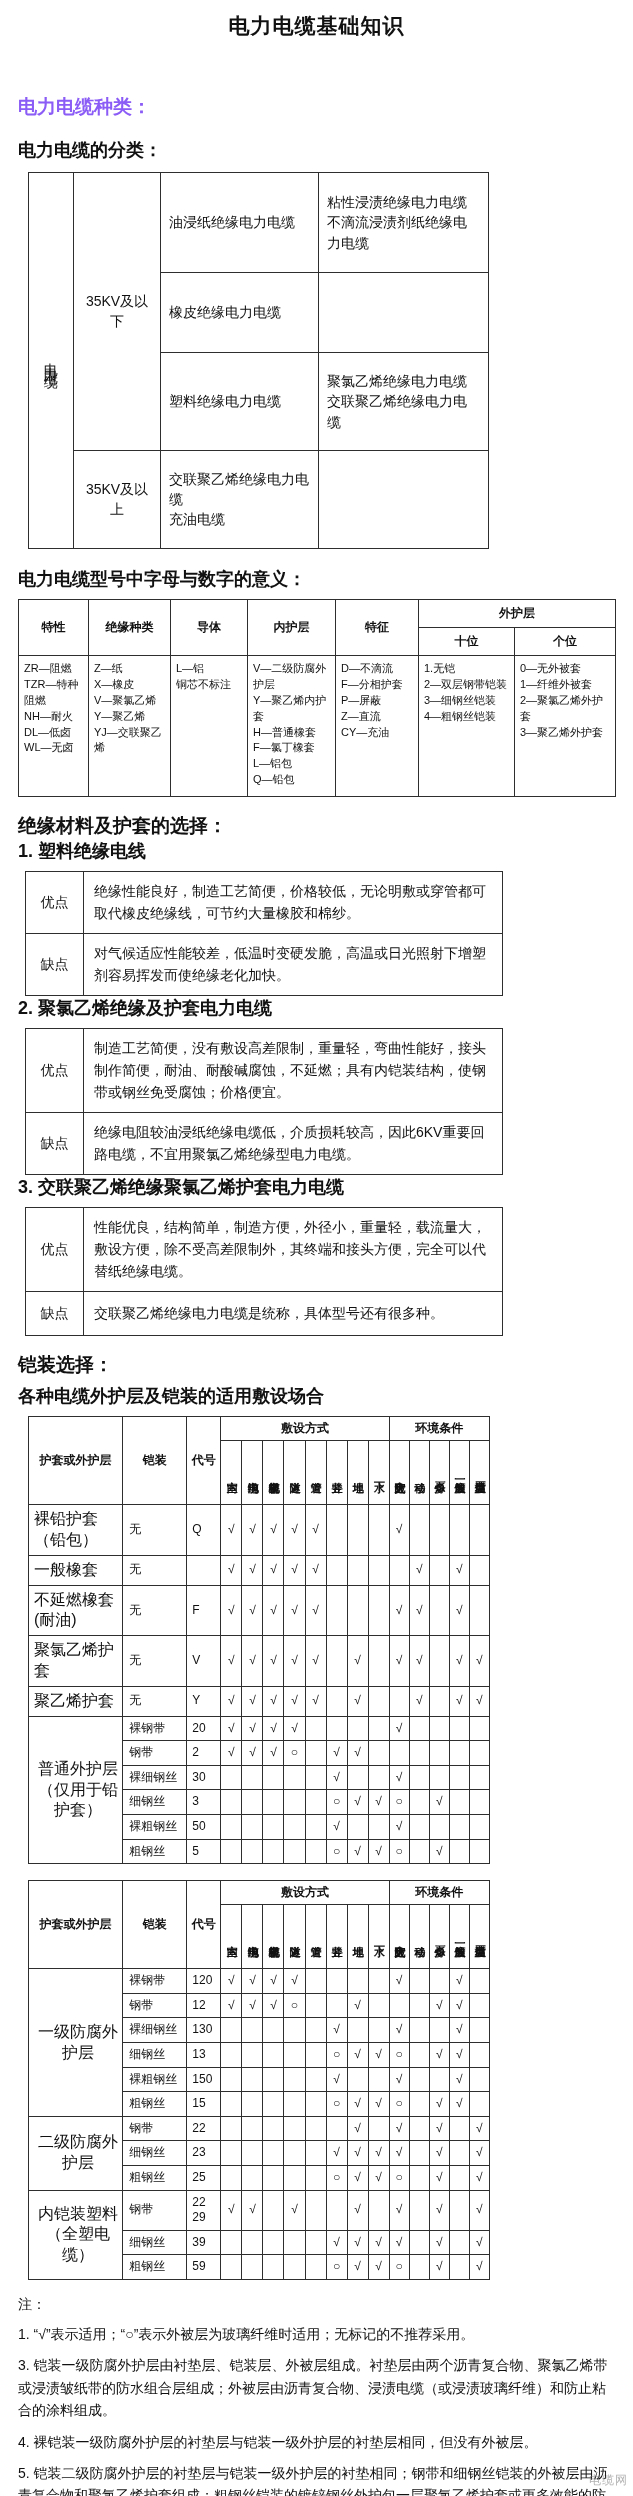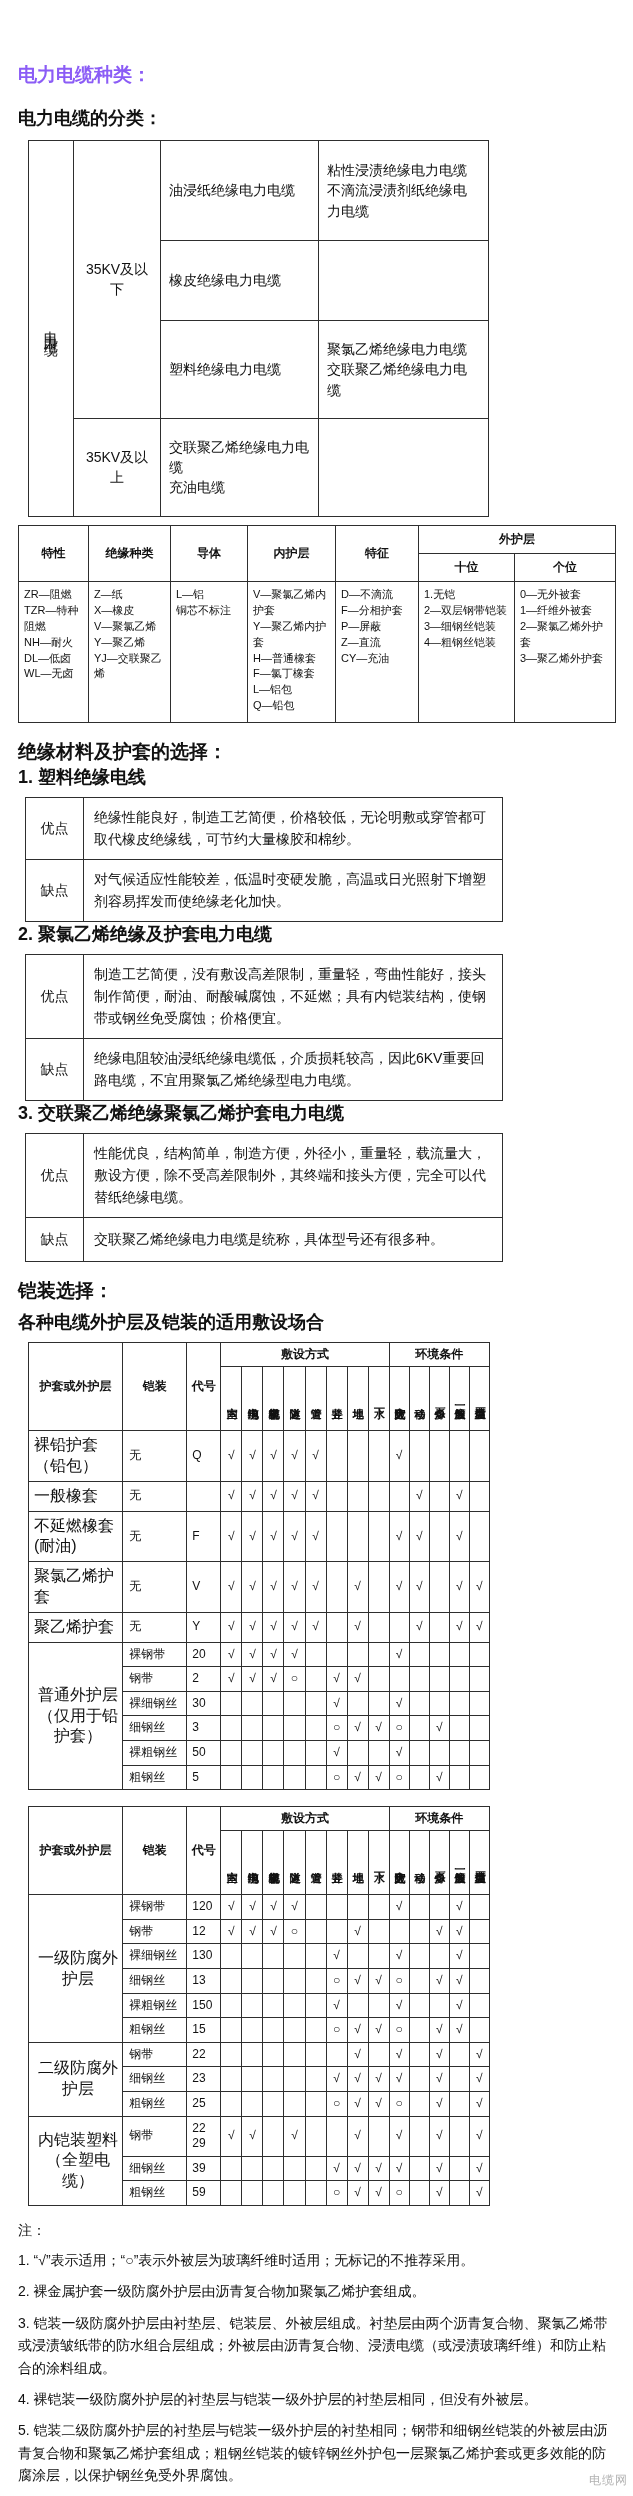--- a/index.html
+++ b/index.html
@@ -69,20 +69,21 @@
     position: absolute; right: 5px; bottom: 7px;
     color: #737373; opacity: 0.55; font-size: 12px; letter-spacing: 1px;
     filter: blur(0.4px);
   }
 </style>
 </head>
 <body>
 
 <div class="content">
 
+  <div class="doc-title">电力电缆基础知识</div>
 
   <div class="blue-heading">电力电缆种类：</div>
 
   <div class="sub-heading">电力电缆的分类：</div>
 
   <table class="t-class">
     <colgroup>
         <col style="width:45px">
         <col style="width:87px">
         <col style="width:158px">
@@ -107,20 +108,21 @@
     </tr>
     <tr class="r4">
       <td class="volt">35KV及以上</td>
       <td class="pre">交联聚乙烯绝缘电力电缆
 充油电缆</td>
       <td class="pre"></td>
     </tr>
   </tbody>
     </table>
 
+  <div class="sub-heading">电力电缆型号中字母与数字的意义：</div>
 
   <table class="t-model">
     <colgroup>
       <col style="width:70px">
         <col style="width:82px">
         <col style="width:77px">
         <col style="width:88px">
       <col style="width:83px">
         <col style="width:96px">
         <col style="width:101px">
@@ -144,21 +146,21 @@
 NH—耐火
 DL—低卤
 WL—无卤</td>
       <td class="pre">Z—纸
 X—橡皮
 V—聚氯乙烯
 Y—聚乙烯
 YJ—交联聚乙烯</td>
       <td class="pre">L—铝
 铜芯不标注</td>
-      <td class="pre">V—聚氯乙烯内护套
+      <td class="pre">V—二级防腐外护层
 Y—聚乙烯内护套
 H—普通橡套
 F—氯丁橡套
 L—铝包
 Q—铅包</td>
       <td class="pre">D—不滴流
 F—分相护套
 P—屏蔽
 Z—直流
 CY—充油</td>
@@ -693,21 +695,20 @@
           <td class="mark-cell"></td>
           <td class="mark-cell">√</td>
         </tr>
       </tbody>
   </table>
 
   <div class="notes">
     <div class="notes-label">注：</div>
     <div>
         <p class="note-line">1. “√”表示适用；“○”表示外被层为玻璃纤维时适用；无标记的不推荐采用。</p>
-        <p class="note-line">2. 裸金属护套一级防腐外护层由沥青复合物加聚氯乙烯护套组成。</p>
         <p class="note-line">3. 铠装一级防腐外护层由衬垫层、铠装层、外被层组成。衬垫层由两个沥青复合物、聚氯乙烯带或浸渍皱纸带的防水组合层组成；外被层由沥青复合物、浸渍电缆（或浸渍玻璃纤维）和防止粘合的涂料组成。</p>
         <p class="note-line">4. 裸铠装一级防腐外护层的衬垫层与铠装一级外护层的衬垫层相同，但没有外被层。</p>
         <p class="note-line">5. 铠装二级防腐外护层的衬垫层与铠装一级外护层的衬垫相同；钢带和细钢丝铠装的外被层由沥青复合物和聚氯乙烯护套组成；粗钢丝铠装的镀锌钢丝外护包一层聚氯乙烯护套或更多效能的防腐涂层，以保护钢丝免受外界腐蚀。</p>
       </div>
   </div>
 
 </div>
 
 <div class="watermark">电缆网</div>
 

